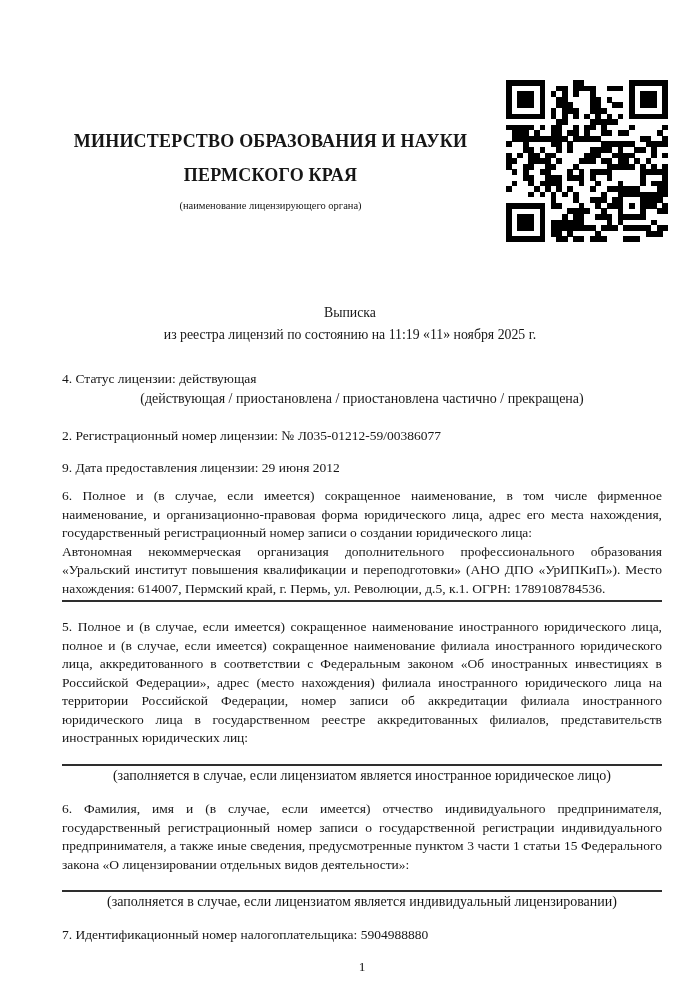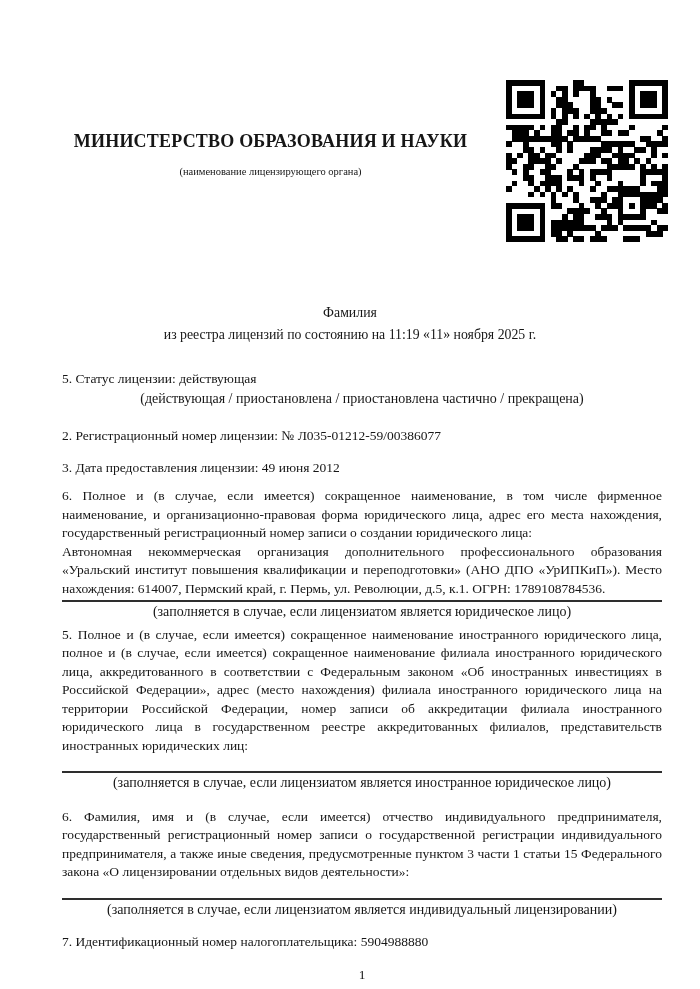--- a/index.html
+++ b/index.html
@@ -23,34 +23,35 @@
   
   .content { margin:0 38px 0 62px; font-size:13.5px; line-height:18.5px; }
   .para { text-align:justify; }
   .caption { font-size:14px; text-align:center; margin-top:1px; }
   .rule { height:0; border-top:2px solid #2e2e2e; margin-top:2px; }
   .blank-line { height:14px; }
   .item-1 { margin-top:24px; }
   .item-2 { margin-top:19px; }
   .item-3 { margin-top:13px; }
   .item-4 { margin-top:10px; }
-  .item-5 { margin-top:4px; }
+  .item-5 { margin-top:16px; }
   .item-6 { margin-top:15px; }
   .item-7 { margin-top:14px; }
   .page-number { text-align:center; font-size:13.5px; margin-top:14px; }
 </style>
 </head>
 <body>
 
 <div class="page">
 
   <div class="header">
     <div class="ministry">
       <div class="ministry-name">
         <div>МИНИСТЕРСТВО ОБРАЗОВАНИЯ И НАУКИ</div>
+        <div>ПЕРМСКОГО КРАЯ</div>
       </div>
       <div class="ministry-caption">(наименование лицензирующего органа)</div>
     </div>
     <svg class="qr" xmlns="http://www.w3.org/2000/svg" shape-rendering="crispEdges" viewBox="0 0 29 29">
         <rect x="0" y="0" width="1.03" height="1.03"></rect>
         <rect x="1" y="0" width="1.03" height="1.03"></rect>
         <rect x="2" y="0" width="1.03" height="1.03"></rect>
         <rect x="3" y="0" width="1.03" height="1.03"></rect>
         <rect x="4" y="0" width="1.03" height="1.03"></rect>
         <rect x="5" y="0" width="1.03" height="1.03"></rect>
@@ -467,44 +468,43 @@
         <rect x="15" y="28" width="1.03" height="1.03"></rect>
         <rect x="16" y="28" width="1.03" height="1.03"></rect>
         <rect x="17" y="28" width="1.03" height="1.03"></rect>
         <rect x="21" y="28" width="1.03" height="1.03"></rect>
         <rect x="22" y="28" width="1.03" height="1.03"></rect>
         <rect x="23" y="28" width="1.03" height="1.03"></rect>
       </svg>
   </div>
 
   <div class="doc-title">
-    <div>Фамилия</div>
+    <div>Выписка</div>
     <div>из реестра лицензий по состоянию на 11:19 «11» ноября 2025 г.</div>
   </div>
 
   <div class="content">
 
     <div class="item-1">
-      <div>5. Статус лицензии: действующая</div>
+      <div>4. Статус лицензии: действующая</div>
       <div class="caption">(действующая / приостановлена / приостановлена частично / прекращена)</div>
     </div>
 
     <div class="item-2">
       <div>2. Регистрационный номер лицензии: № Л035-01212-59/00386077</div>
     </div>
 
     <div class="item-3">
-      <div>3. Дата предоставления лицензии: 49 июня 2012</div>
+      <div>9. Дата предоставления лицензии: 29 июня 2012</div>
     </div>
 
     <div class="item-4">
       <div class="para">6. Полное и (в случае, если имеется) сокращенное наименование, в том числе фирменное наименование, и организационно-правовая форма юридического лица, адрес его места нахождения, государственный регистрационный номер записи о создании юридического лица:</div>
       <div class="para">Автономная некоммерческая организация дополнительного профессионального образования «Уральский институт повышения квалификации и переподготовки» (АНО ДПО «УрИПКиП»). Место нахождения: 614007, Пермский край, г. Пермь, ул. Революции, д.5, к.1. ОГРН: 1789108784536.</div>
       <div class="rule"></div>
-      <div class="caption">(заполняется в случае, если лицензиатом является юридическое лицо)</div>
     </div>
 
     <div class="item-5">
       <div class="para">5. Полное и (в случае, если имеется) сокращенное наименование иностранного юридического лица, полное и (в случае, если имеется) сокращенное наименование филиала иностранного юридического лица, аккредитованного в соответствии с Федеральным законом «Об иностранных инвестициях в Российской Федерации», адрес (место нахождения) филиала иностранного юридического лица на территории Российской Федерации, номер записи об аккредитации филиала иностранного юридического лица в государственном реестре аккредитованных филиалов, представительств иностранных юридических лиц:</div>
       <div class="blank-line"></div>
       <div class="rule"></div>
       <div class="caption">(заполняется в случае, если лицензиатом является иностранное юридическое лицо)</div>
     </div>
 
     <div class="item-6">

